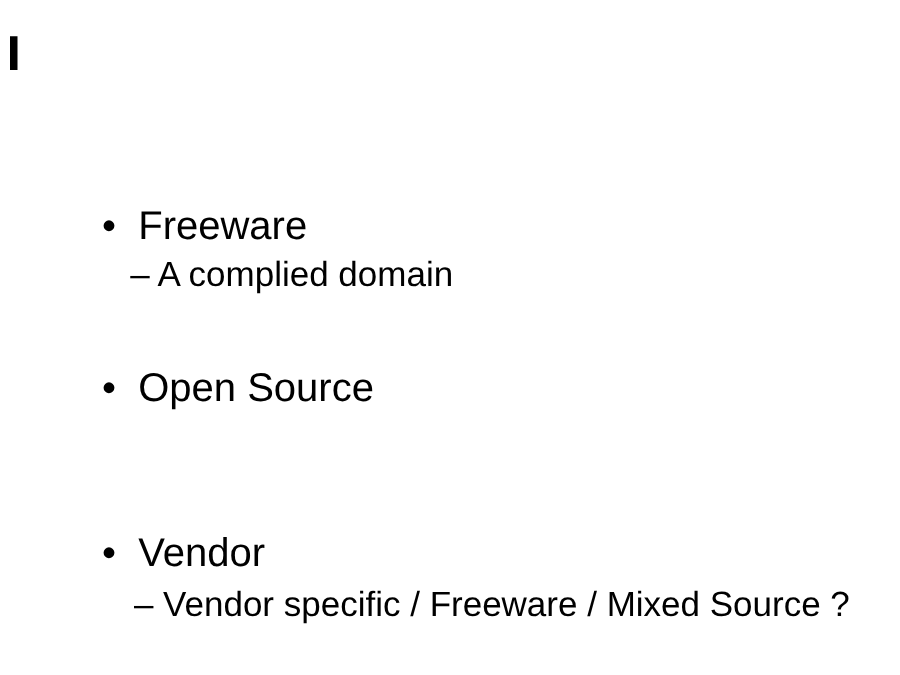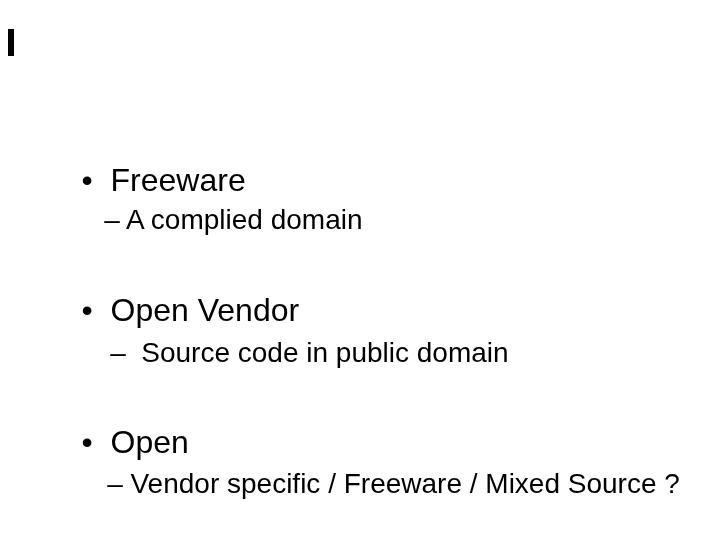--- a/index.html
+++ b/index.html
@@ -58,26 +58,23 @@
   <div class="corner-mark"></div>
 
   <div class="main-row main-a">
     <span class="bullet">•</span><span class="title">Freeware</span>
   </div>
   <div class="sub-row sub-a">
     <span class="sub-text">– A complied domain</span>
   </div>
 
   <div class="main-row main-b">
-    <span class="bullet">•</span><span class="title">Open Vendor</span>
-  </div>
-  <div class="sub-row sub-b">
-    <span class="sub-text">–  Source code in public domain</span>
+    <span class="bullet">•</span><span class="title">Open Source</span>
   </div>
 
   <div class="main-row main-c">
-    <span class="bullet">•</span><span class="title">Open</span>
+    <span class="bullet">•</span><span class="title">Vendor</span>
   </div>
   <div class="sub-row sub-c">
     <span class="sub-text">– Vendor specific / Freeware / Mixed Source ?</span>
   </div>
 
 </div>
 
 </body></html>

